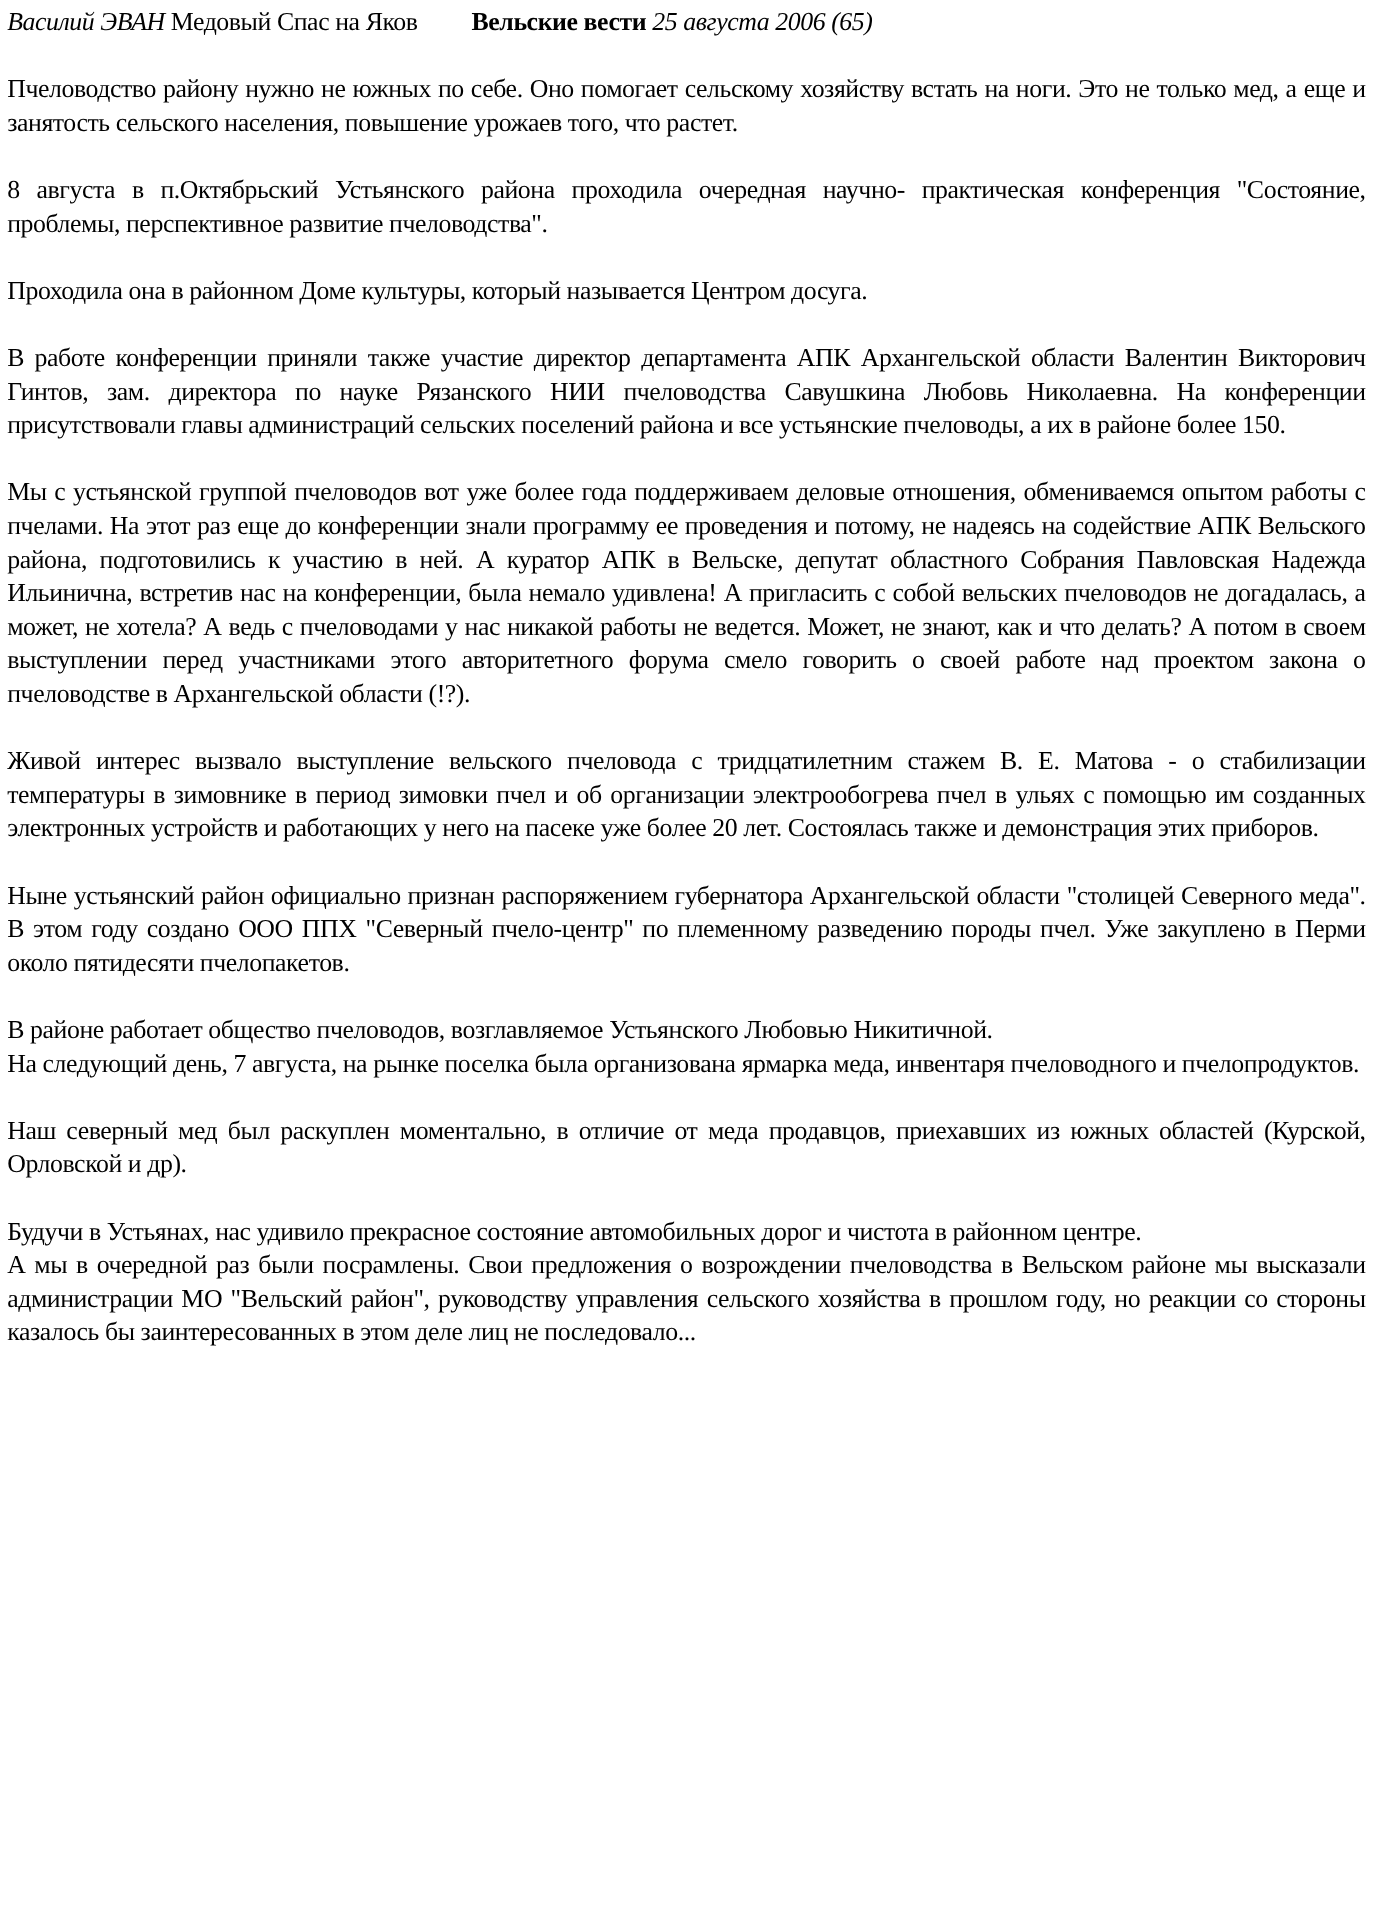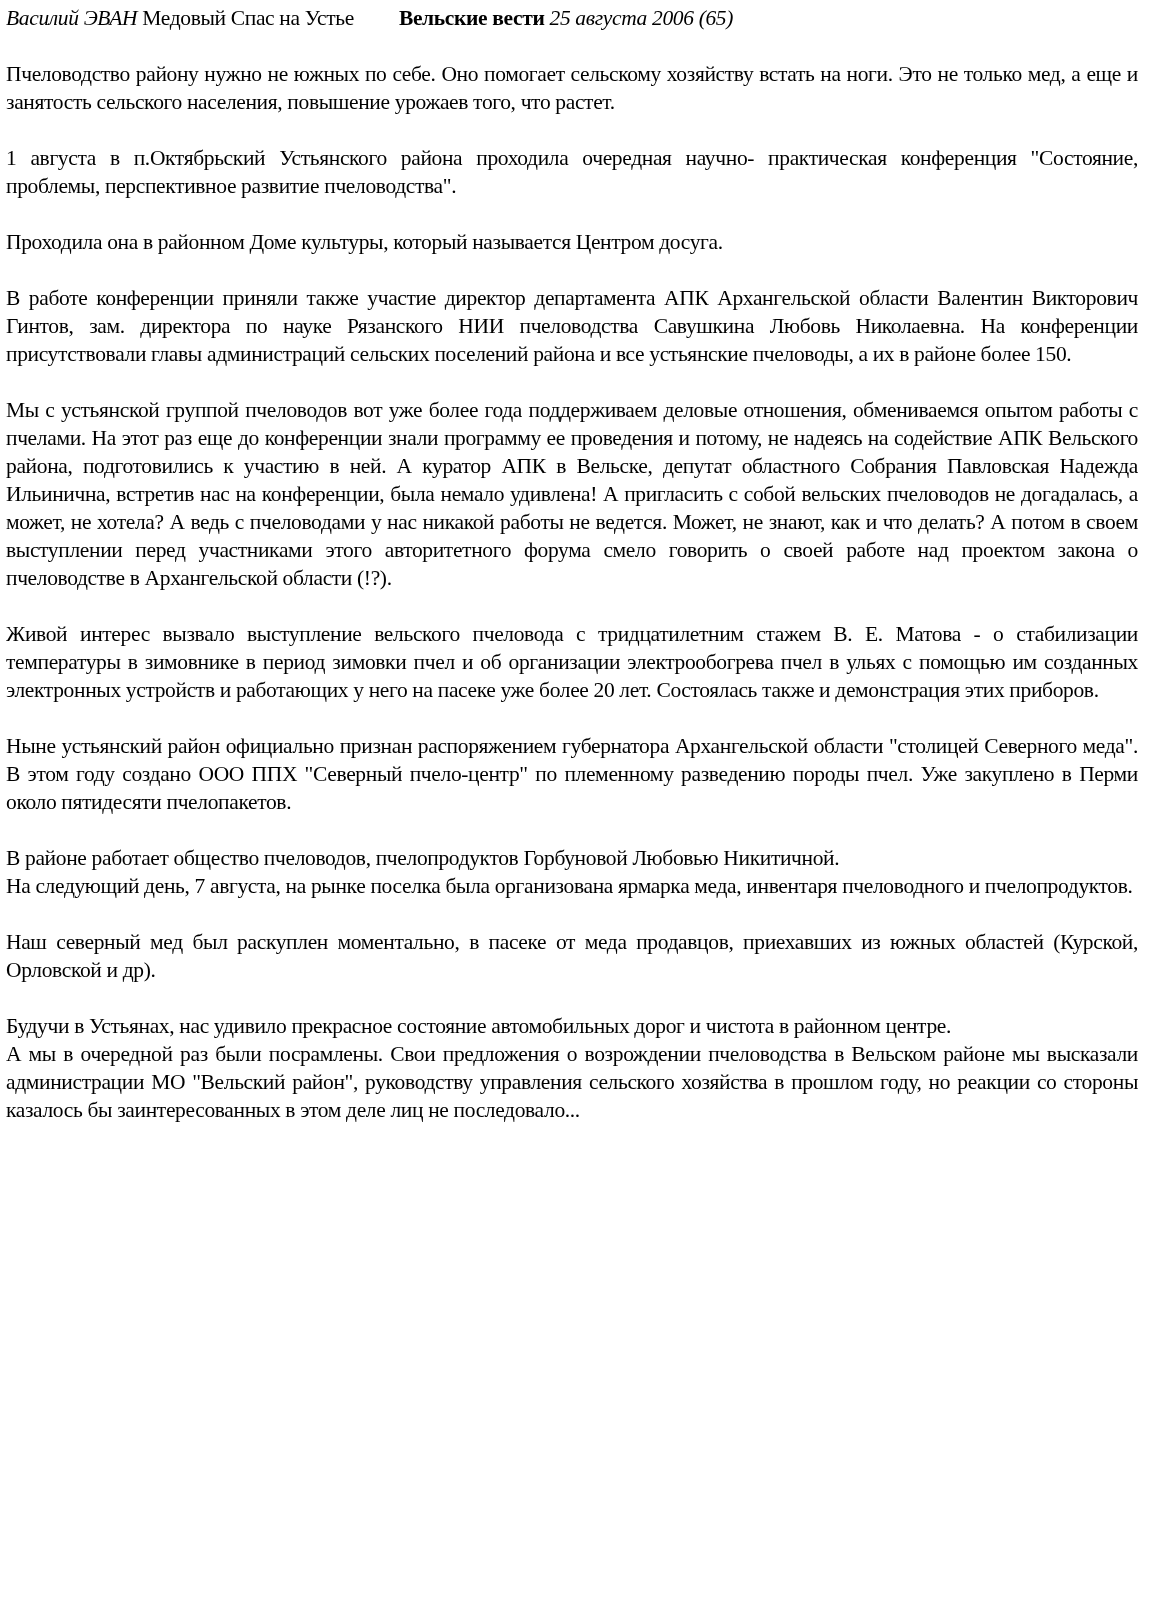--- a/index.html
+++ b/index.html
@@ -27,30 +27,30 @@
     text-align: justify;
   }
   p.para.tight { margin-bottom: 0; }
 </style>
 </head>
 <body>
 
 <div class="page">
   <div class="header-line">
     <span class="author">Василий ЭВАН</span>
-    <span>Медовый Спас на Устье</span>
+    <span>Медовый Спас на Яков</span>
     <span class="paper">Вельские вести</span>
     <span class="date">25 августа 2006 (65)</span>
   </div>
 
   <p class="para">Пчеловодство району нужно не южных по себе. Оно помогает сельскому хозяйству встать на ноги. Это не только мед, а еще и занятость сельского населения, повышение урожаев того, что растет.</p>
-  <p class="para">1 августа в п.Октябрьский Устьянского района проходила очередная научно- практическая конференция "Состояние, проблемы, перспективное развитие пчеловодства".</p>
+  <p class="para">8 августа в п.Октябрьский Устьянского района проходила очередная научно- практическая конференция "Состояние, проблемы, перспективное развитие пчеловодства".</p>
   <p class="para">Проходила она в районном Доме культуры, который называется Центром досуга.</p>
   <p class="para">В работе конференции приняли также участие директор департамента АПК Архангельской области Валентин Викторович Гинтов, зам. директора по науке Рязанского НИИ пчеловодства Савушкина Любовь Николаевна. На конференции присутствовали главы администраций сельских поселений района и все устьянские пчеловоды, а их в районе более 150.</p>
   <p class="para">Мы с устьянской группой пчеловодов вот уже более года поддерживаем деловые отношения, обмениваемся опытом работы с пчелами. На этот раз еще до конференции знали программу ее проведения и потому, не надеясь на содействие АПК Вельского района, подготовились к участию в ней. А куратор АПК в Вельске, депутат областного Собрания Павловская Надежда Ильинична, встретив нас на конференции, была немало удивлена! А пригласить с собой вельских пчеловодов не догадалась, а может, не хотела? А ведь с пчеловодами у нас никакой работы не ведется. Может, не знают, как и что делать? А потом в своем выступлении перед участниками этого авторитетного форума смело говорить о своей работе над проектом закона о пчеловодстве в Архангельской области (!?).</p>
   <p class="para">Живой интерес вызвало выступление вельского пчеловода с тридцатилетним стажем В. Е. Матова - о стабилизации температуры в зимовнике в период зимовки пчел и об организации электрообогрева пчел в ульях с помощью им созданных электронных устройств и работающих у него на пасеке уже более 20 лет. Состоялась также и демонстрация этих приборов.</p>
   <p class="para">Ныне устьянский район официально признан распоряжением губернатора Архангельской области "столицей Северного меда". В этом году создано ООО ППХ "Северный пчело-центр" по племенному разведению породы пчел. Уже закуплено в Перми около пятидесяти пчелопакетов.</p>
-  <p class="para tight">В районе работает общество пчеловодов, пчелопродуктов Горбуновой Любовью Никитичной.</p>
+  <p class="para tight">В районе работает общество пчеловодов, возглавляемое Устьянского Любовью Никитичной.</p>
   <p class="para">На следующий день, 7 августа, на рынке поселка была организована ярмарка меда, инвентаря пчеловодного и пчелопродуктов.</p>
-  <p class="para">Наш северный мед был раскуплен моментально, в пасеке от меда продавцов, приехавших из южных областей (Курской, Орловской и др).</p>
+  <p class="para">Наш северный мед был раскуплен моментально, в отличие от меда продавцов, приехавших из южных областей (Курской, Орловской и др).</p>
   <p class="para tight">Будучи в Устьянах, нас удивило прекрасное состояние автомобильных дорог и чистота в районном центре.</p>
   <p class="para">А мы в очередной раз были посрамлены. Свои предложения о возрождении пчеловодства в Вельском районе мы высказали администрации МО "Вельский район", руководству управления сельского хозяйства в прошлом году, но реакции со стороны казалось бы заинтересованных в этом деле лиц не последовало...</p>
 </div>
 
 </body></html>

